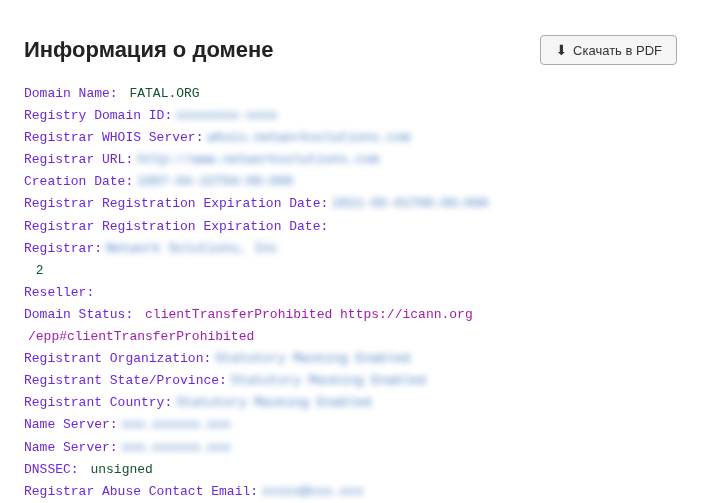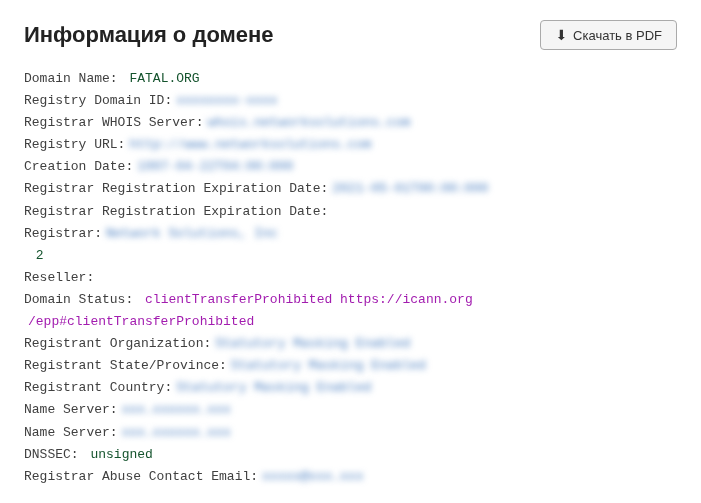--- a/index.html
+++ b/index.html
@@ -9,20 +9,21 @@
       color: #333;
       width: 701px;
       min-height: 503px;
       padding: 20px 24px;
     }
     .header {
       display: flex;
       align-items: center;
       justify-content: space-between;
       margin-bottom: 18px;
+      margin-top: 15px;
     }
     .page-title {
       font-size: 22px;
       font-weight: bold;
       color: #222;
     }
     .download-btn {
       display: flex;
       align-items: center;
       gap: 6px;
@@ -41,21 +42,21 @@
       font-family: 'Courier New', Courier, monospace;
       font-size: 13px;
       line-height: 1.7;
       color: #444;
     }
     .whois-row {
       display: flex;
       flex-wrap: wrap;
     }
     .field-label {
-      color: #404040;
+      color: #6d28d9;
       white-space: nowrap;
     }
     .field-value {
       color: #4a7fc1;
       margin-left: 4px;
     }
     .field-value.dark {
       color: #14532d;
     }
     .field-value.blurred {
@@ -89,21 +90,21 @@
     <span class="field-label">Registry Domain ID:</span>
     <span class="field-value blurred">xxxxxxxx-xxxx</span>
   </div>
 
   <div class="whois-row">
     <span class="field-label">Registrar WHOIS Server:</span>
     <span class="field-value blurred">whois.networksolutions.com</span>
   </div>
 
   <div class="whois-row">
-    <span class="field-label">Registry URL:</span>
+    <span class="field-label">Registrar URL:</span>
     <span class="field-value blurred">http://www.networksolutions.com</span>
   </div>
 
 
   <div class="whois-row">
     <span class="field-label">Creation Date:</span>
     <span class="field-value blurred">1997-04-22T04:00:000</span>
   </div>
 
   <div class="whois-row">

